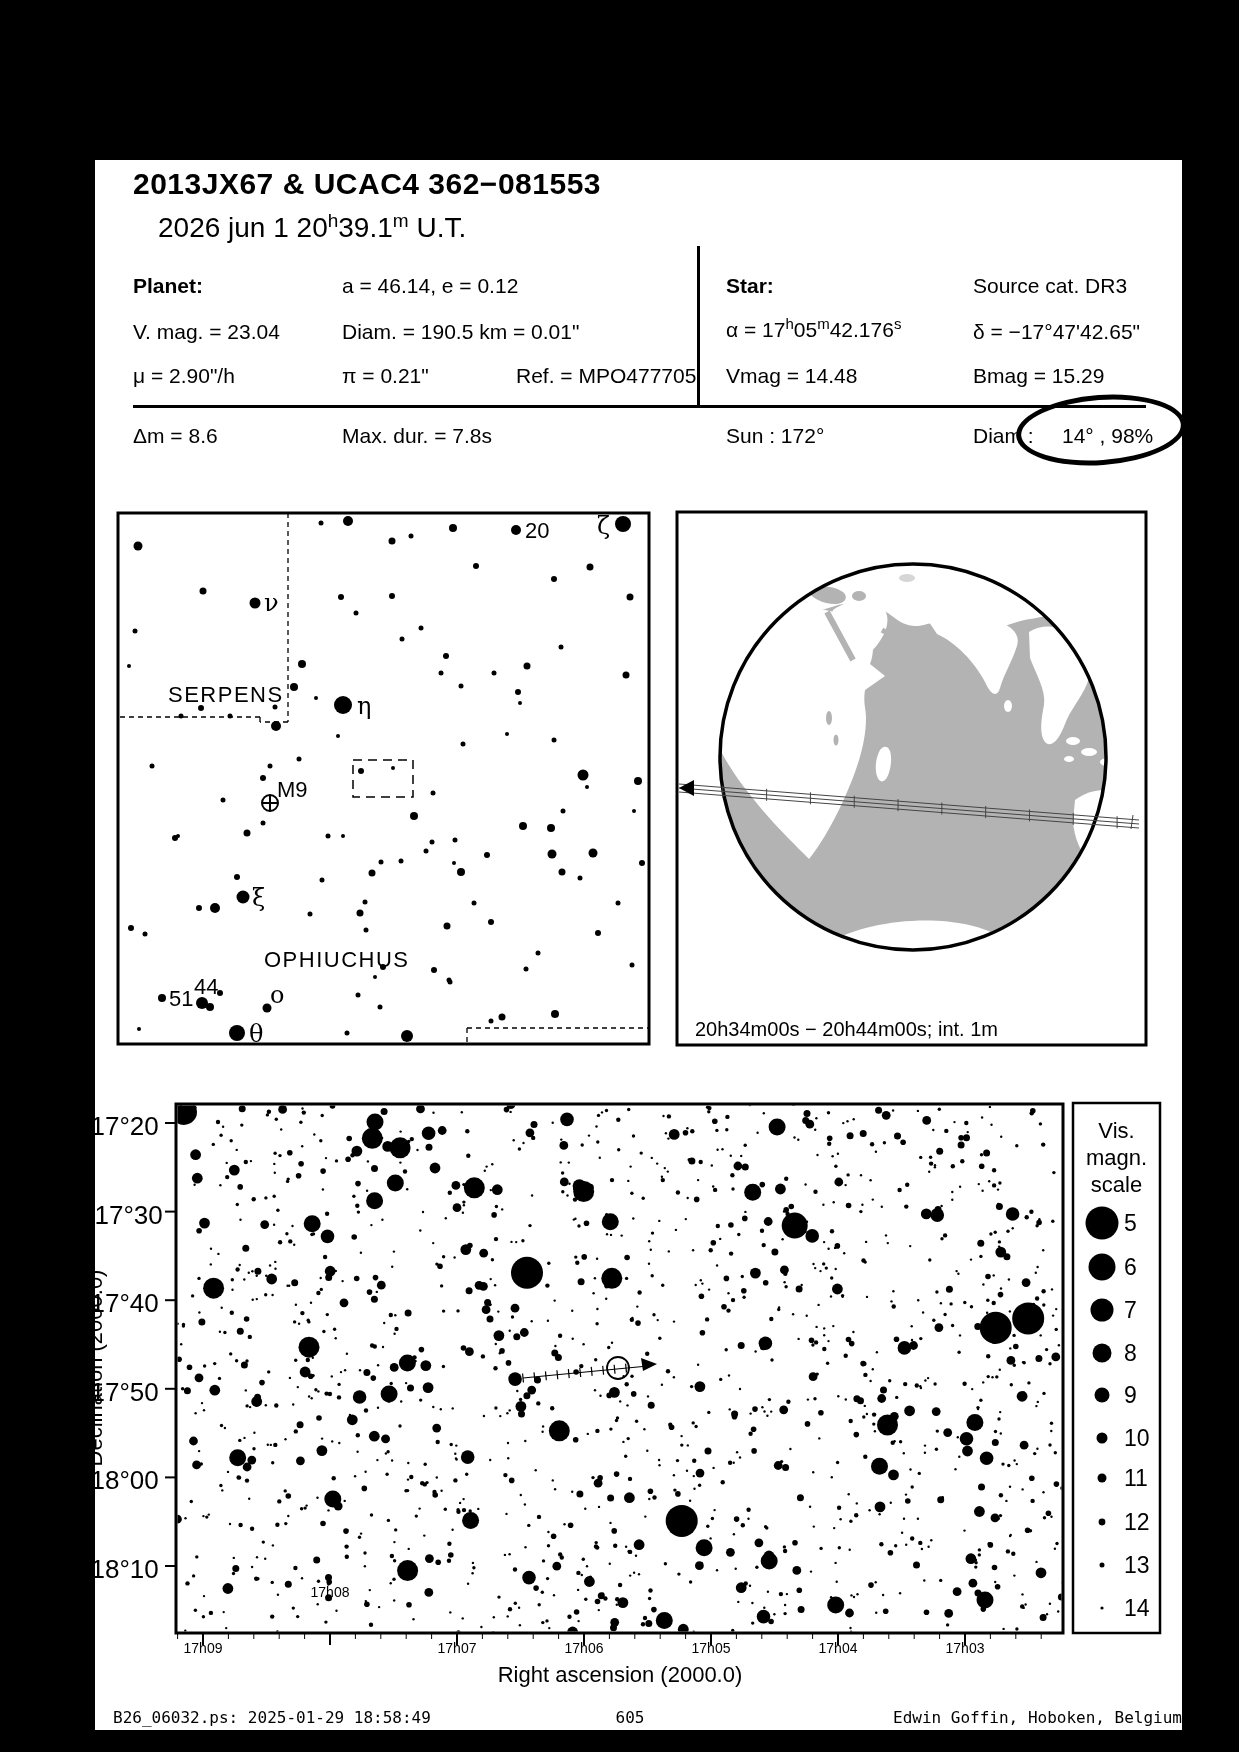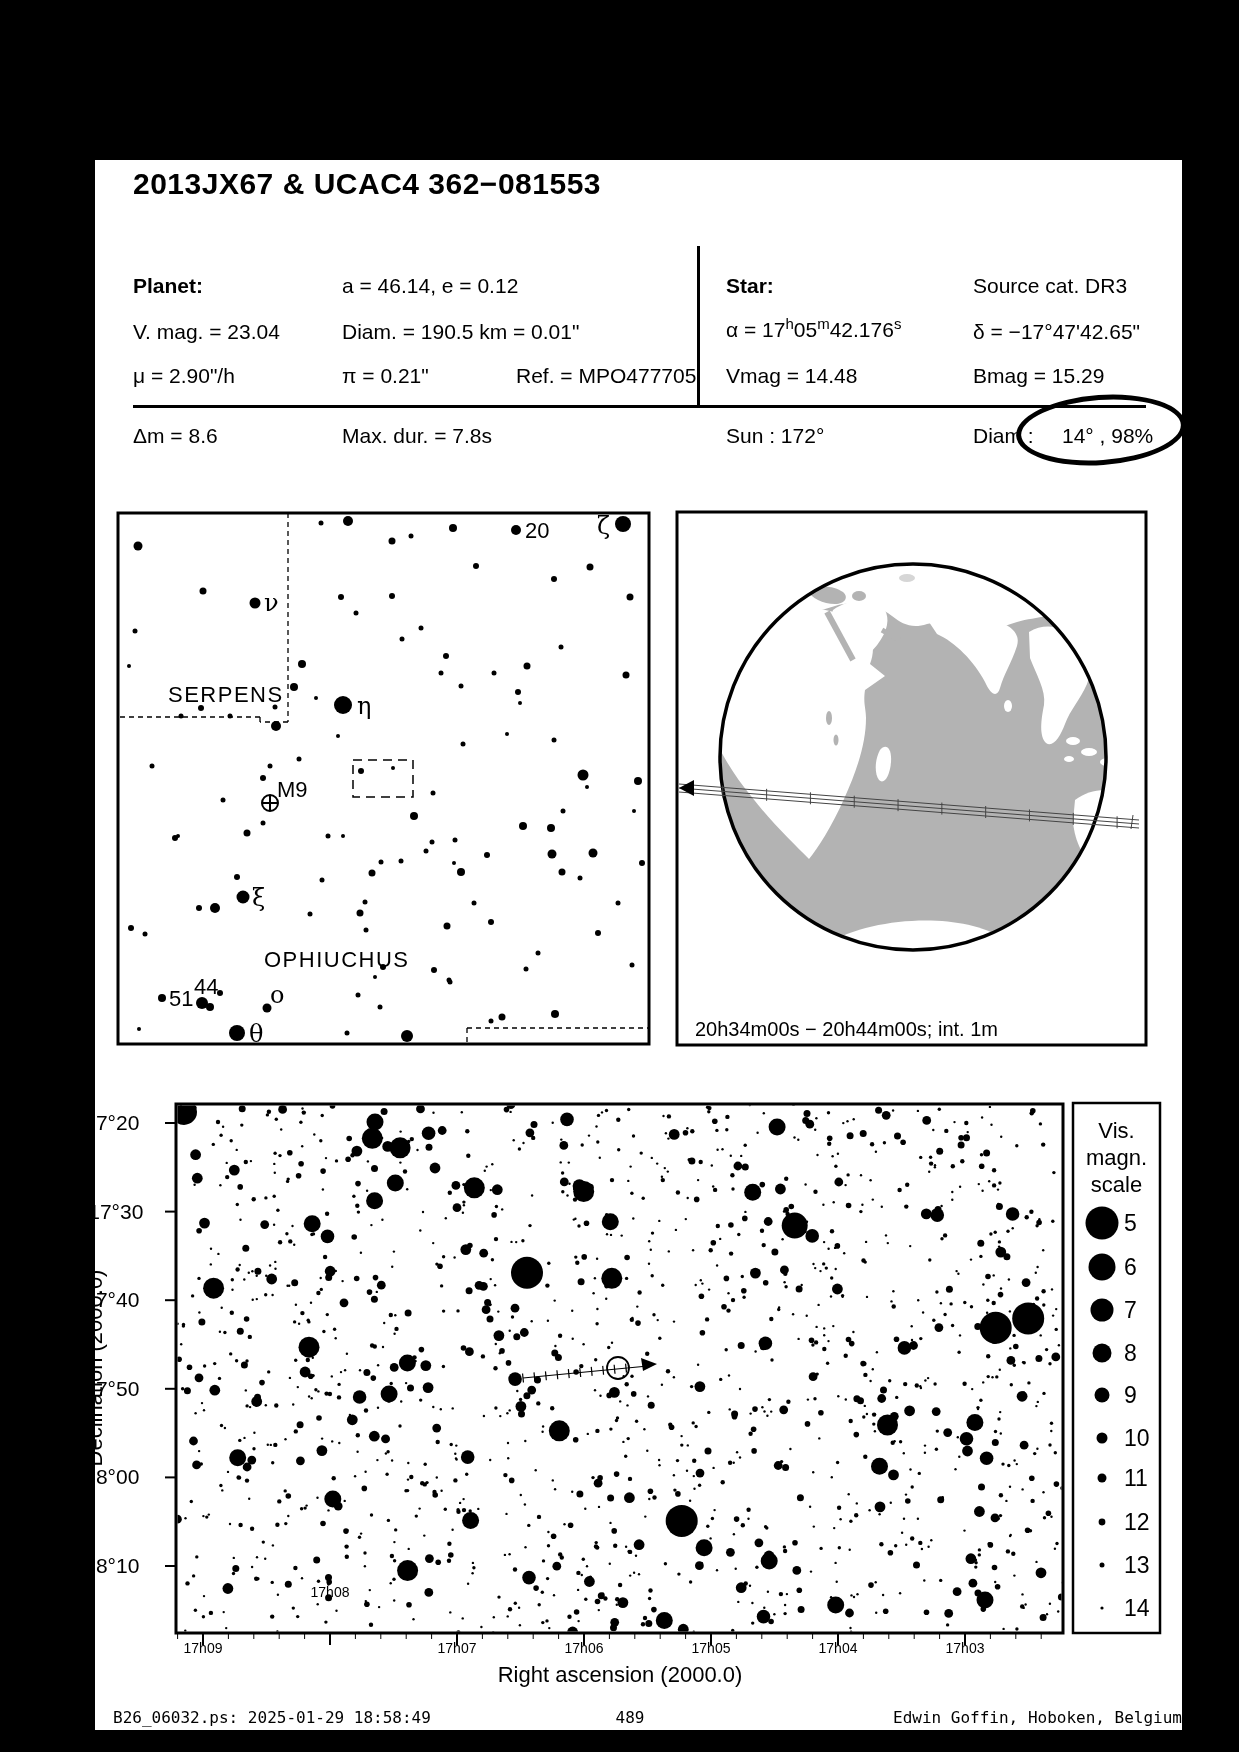--- a/index.html
+++ b/index.html
@@ -9,36 +9,37 @@
   .abs{position:absolute;}
   .t21{font-size:21px;line-height:24px;white-space:nowrap;}
   .t21b{font-size:21px;line-height:24px;font-weight:bold;white-space:nowrap;}
   .sup{font-size:15px;position:relative;top:-8px;}
   .sup2{font-size:19px;position:relative;top:-10px;}
   #title{font-size:30px;font-weight:bold;letter-spacing:.5px;white-space:nowrap;}
   #subtitle{font-size:28px;white-space:nowrap;}
   .rule-h{background:#000;height:2.5px;}
   .rule-v{background:#000;width:2.5px;}
   #moon-ellipse{border:5px solid #000;border-radius:50%;transform:rotate(-4deg);}
-  .ticklabel-y{font-size:21px;text-align:left;width:90px;white-space:nowrap;}
+  .ticklabel-y{font-size:26px;text-align:center;width:90px;white-space:nowrap;}
   .ticklabel-x{font-size:14px;text-align:center;width:100px;white-space:nowrap;}
   .axis-title{font-size:22px;text-align:center;white-space:nowrap;}
   #dec-label{width:300px;transform:rotate(-90deg);}
   .mono{font-family:"DejaVu Sans Mono","Liberation Mono",monospace;font-size:16px;white-space:nowrap;}
   svg{overflow:visible;}
   svg text{font-family:"Liberation Sans",sans-serif;}
   .greek{font-family:"DejaVu Serif",serif;}
 </style>
 </head>
 <body>
 
 <div id="page">
   <div id="paper"></div>
 
   <div id="title" class="abs" style="left:133px;top:167px;">2013JX67  &amp;  UCAC4 362−081553</div>
+  <div id="subtitle" class="abs" style="left:158px;top:212px;"><span>2026 jun  1  20</span><span class="sup2">h</span><span>39.1</span><span class="sup2">m</span><span> U.T.</span></div>
 
   <div class="abs t21b" style="left:133px;top:274px;">Planet:</div>
   <div class="abs t21" style="left:342px;top:274px;">a = 46.14, e = 0.12</div>
   <div class="abs t21b" style="left:726px;top:274px;">Star:</div>
   <div class="abs t21" style="left:973px;top:274px;">Source cat.  DR3</div>
 
   <div class="abs t21" style="left:133px;top:320px;">V. mag. = 23.04</div>
   <div class="abs t21" style="left:342px;top:320px;">Diam. = 190.5 km = 0.01"</div>
   <div class="abs t21" style="left:726px;top:318px;"><span>α = 17</span><span class="sup">h</span><span>05</span><span class="sup">m</span><span>42.176</span><span class="sup">s</span></div>
   <div class="abs t21" style="left:973px;top:320px;">δ = −17°47'42.65"</div>
@@ -1826,15 +1827,15 @@
       <circle cx="29" cy="419" r="3.4" fill="#000"></circle>
       <text x="51" y="427" font-size="23">12</text>
       <circle cx="29" cy="462" r="2.5" fill="#000"></circle>
       <text x="51" y="470" font-size="23">13</text>
       <circle cx="29" cy="505" r="1.6" fill="#000"></circle>
       <text x="51" y="513" font-size="23">14</text>
       <rect x="0" y="0" width="87" height="530" fill="none" stroke="#000" stroke-width="2.5"></rect>
     </svg>
 
   <div class="abs mono" style="left:113px;top:1708px;">B26_06032.ps: 2025-01-29 18:58:49</div>
-  <div class="abs mono" style="left:590px;top:1708px;width:80px;text-align:center;">489</div>
+  <div class="abs mono" style="left:590px;top:1708px;width:80px;text-align:center;">605</div>
   <div class="abs mono" style="left:882px;top:1708px;width:300px;text-align:right;">Edwin Goffin, Hoboken, Belgium</div>
 </div>
 
 </body></html>

